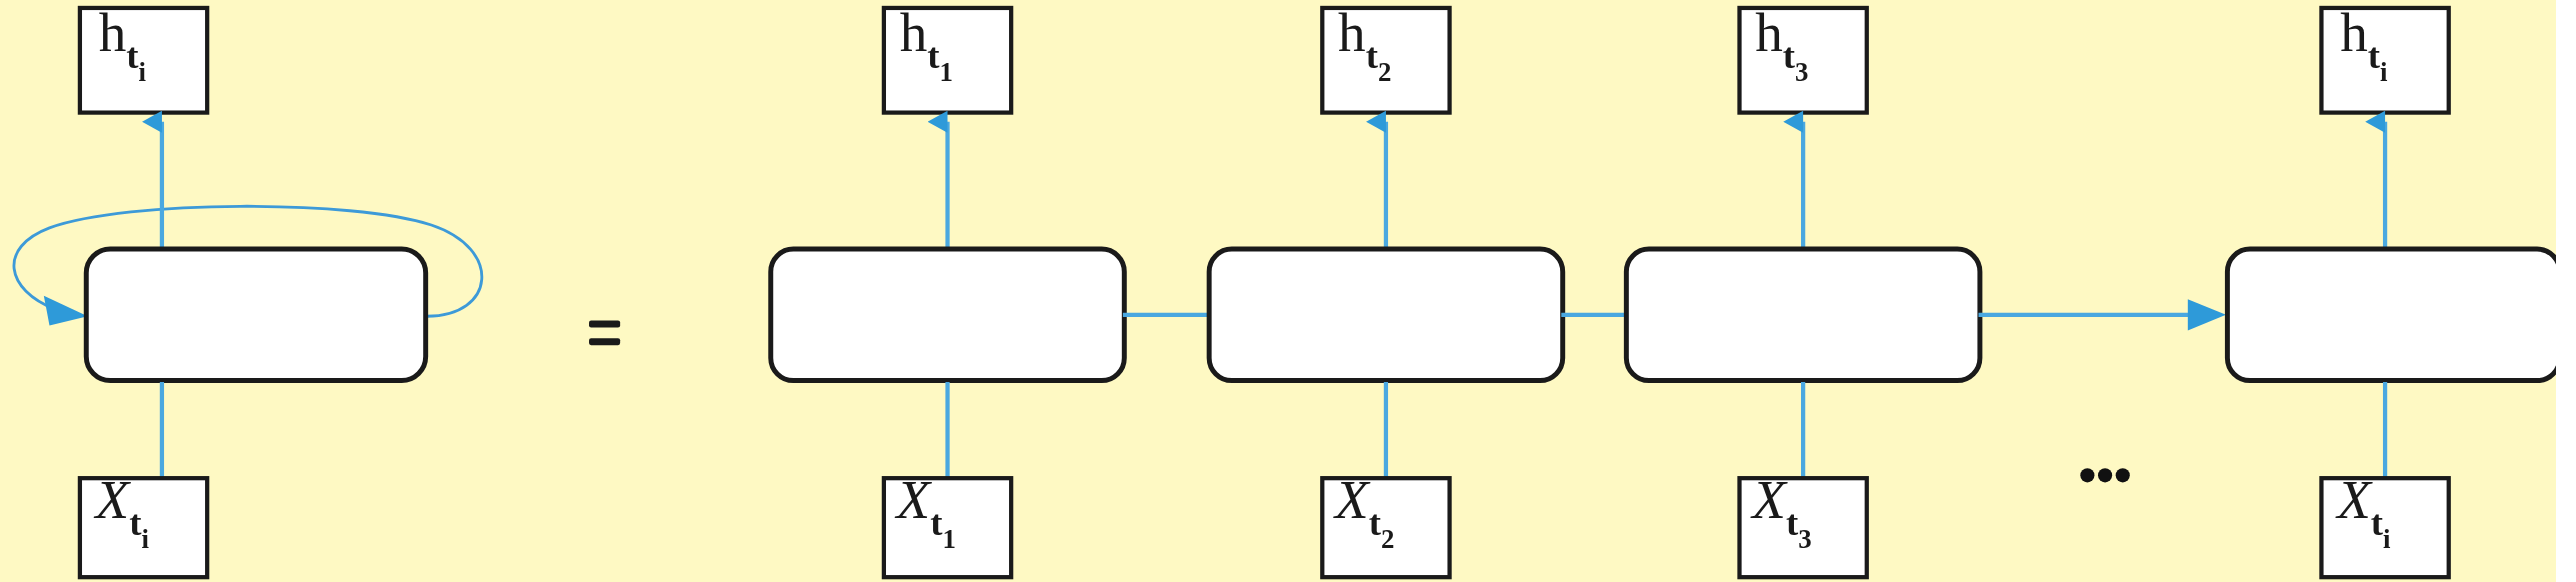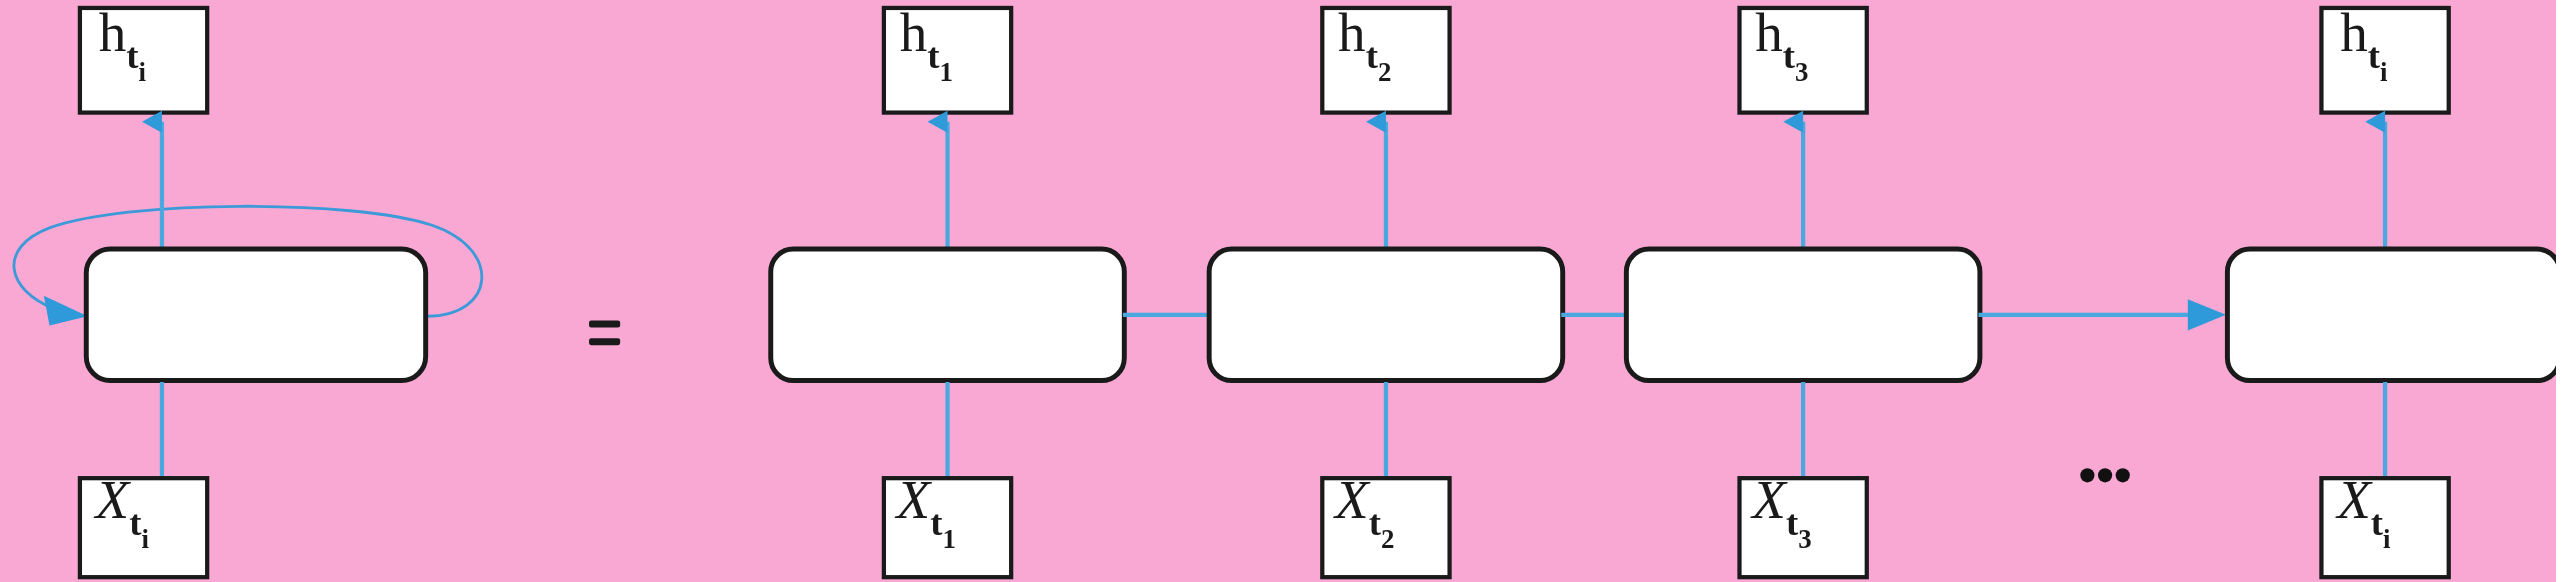--- a/index.html
+++ b/index.html
@@ -7,21 +7,21 @@
     padding: 0;
     background: #ffffff;
   }
   body {
     font-family: "Liberation Serif", serif;
   }
   #diagram-root {
     position: relative;
     width: 2556px;
     height: 583px;
-    background: #f9a8d4;
+    background: #fef9c3;
     overflow: hidden;
   }
   svg#rnn-svg {
     position: absolute;
     left: 0;
     top: 0;
     width: 2576px;
     height: 583px;
     display: block;
   }

